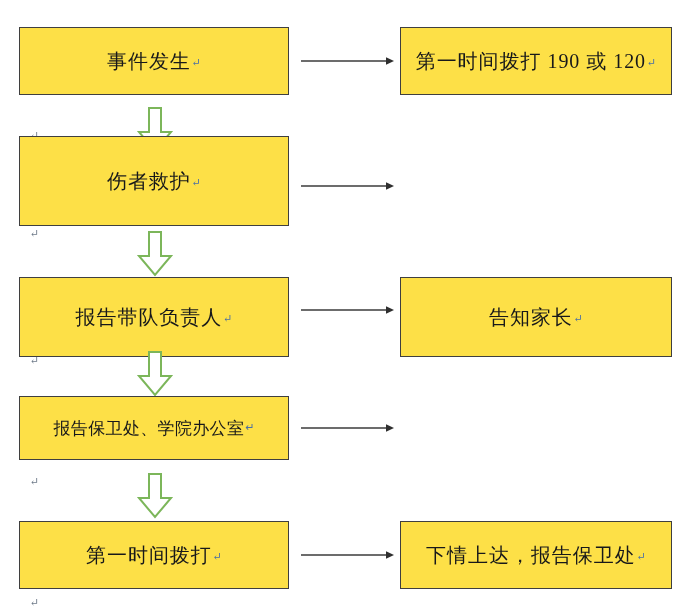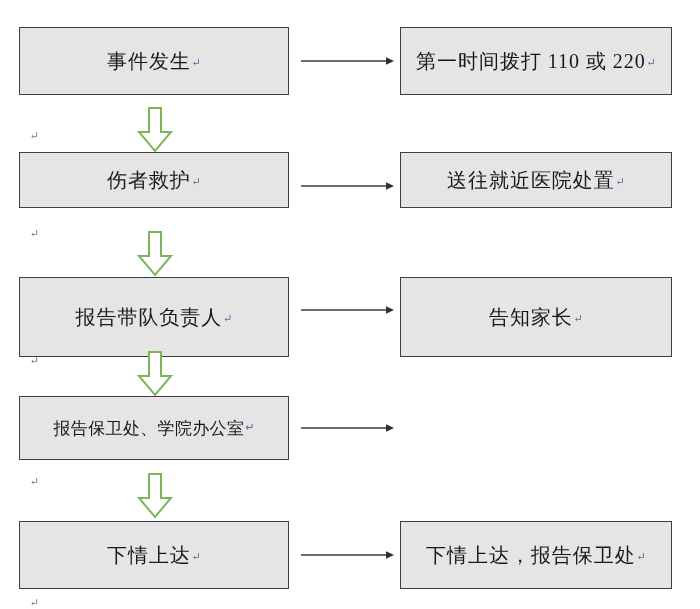--- a/index.html
+++ b/index.html
@@ -17,32 +17,32 @@
     height: 609px;
     background: #ffffff;
     overflow: hidden;
   }
 
   
   .box {
     position: absolute;
     box-sizing: border-box;
     border: 1.5px solid #3f3f3f;
-    background: #e5e5e5;
+    background: #fde047;
     display: flex;
     align-items: center;
     justify-content: center;
     color: #17181a;
     letter-spacing: 0.06em;
   }
   .box-left  { left: 19px;  width: 270px; }
   .box-right { left: 400px; width: 272px; }
 
   .row0 { top: 27px;  height: 68px; }
-  .row1 { top: 152px; height: 56px; }
+  .row1 { top: 136px; height: 90px; }
   .row2 { top: 277px; height: 80px; }
   .row3 { top: 396px; height: 64px; }
   .row4 { top: 521px; height: 68px; }
 
   .box-label {
     font-size: 20px;
     line-height: 1;
     white-space: nowrap;
   }
   .box-label.small {
@@ -107,21 +107,21 @@
   </div>
 
   <div class="side-arrow sarrow0">
     <svg viewBox="0 0 96 14" xmlns="http://www.w3.org/2000/svg">
       <line x1="1" y1="7" x2="86" y2="7" stroke="#3b3b3b" stroke-width="1.3"></line>
       <path d="M86 3.2 L94 7 L86 10.8 Z" fill="#2f2f2f"></path>
     </svg>
   </div>
 
   <div class="box box-right row0">
-    <span class="box-label"><span>第一时间拨打 110 或 220</span><span class="pilcrow-inline">↵</span></span>
+    <span class="box-label"><span>第一时间拨打 190 或 120</span><span class="pilcrow-inline">↵</span></span>
   </div>
 
   <div class="down-arrow arrow0">
     <svg viewBox="0 0 44 48" xmlns="http://www.w3.org/2000/svg">
       <path d="M16 2 L28 2 L28 26 L38 26 L22 45 L6 26 L16 26 Z" fill="#ffffff" stroke="#7cb65a" stroke-width="2" stroke-linejoin="miter"></path>
     </svg>
   </div>
 
   <div class="para-mark" style="left:30px; top:130px;">↵</div>
 
@@ -129,23 +129,20 @@
     <span class="box-label"><span>伤者救护</span><span class="pilcrow-inline">↵</span></span>
   </div>
 
   <div class="side-arrow sarrow1">
     <svg viewBox="0 0 96 14" xmlns="http://www.w3.org/2000/svg">
       <line x1="1" y1="7" x2="86" y2="7" stroke="#3b3b3b" stroke-width="1.3"></line>
       <path d="M86 3.2 L94 7 L86 10.8 Z" fill="#2f2f2f"></path>
     </svg>
   </div>
 
-  <div class="box box-right row1">
-    <span class="box-label"><span>送往就近医院处置</span><span class="pilcrow-inline">↵</span></span>
-  </div>
 
   <div class="down-arrow arrow1">
     <svg viewBox="0 0 44 48" xmlns="http://www.w3.org/2000/svg">
       <path d="M16 2 L28 2 L28 26 L38 26 L22 45 L6 26 L16 26 Z" fill="#ffffff" stroke="#7cb65a" stroke-width="2" stroke-linejoin="miter"></path>
     </svg>
   </div>
 
   <div class="para-mark" style="left:30px; top:228px;">↵</div>
 
   <div class="box box-left row2">
@@ -185,21 +182,21 @@
 
   <div class="down-arrow arrow3">
     <svg viewBox="0 0 44 48" xmlns="http://www.w3.org/2000/svg">
       <path d="M16 2 L28 2 L28 26 L38 26 L22 45 L6 26 L16 26 Z" fill="#ffffff" stroke="#7cb65a" stroke-width="2" stroke-linejoin="miter"></path>
     </svg>
   </div>
 
   <div class="para-mark" style="left:30px; top:476px;">↵</div>
 
   <div class="box box-left row4">
-    <span class="box-label"><span>下情上达</span><span class="pilcrow-inline">↵</span></span>
+    <span class="box-label"><span>第一时间拨打</span><span class="pilcrow-inline">↵</span></span>
   </div>
 
   <div class="side-arrow sarrow4">
     <svg viewBox="0 0 96 14" xmlns="http://www.w3.org/2000/svg">
       <line x1="1" y1="7" x2="86" y2="7" stroke="#3b3b3b" stroke-width="1.3"></line>
       <path d="M86 3.2 L94 7 L86 10.8 Z" fill="#2f2f2f"></path>
     </svg>
   </div>
 
   <div class="box box-right row4">

